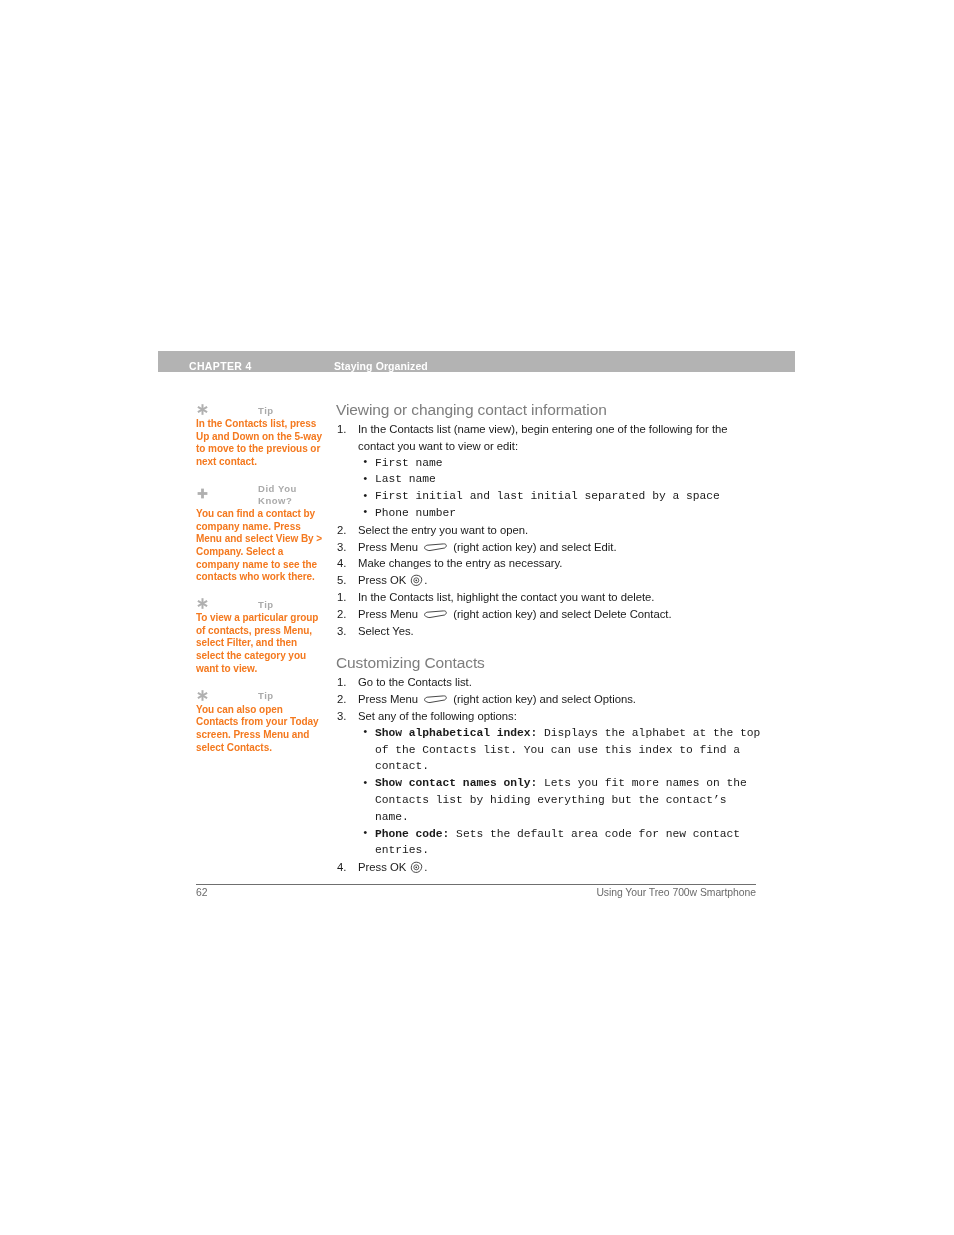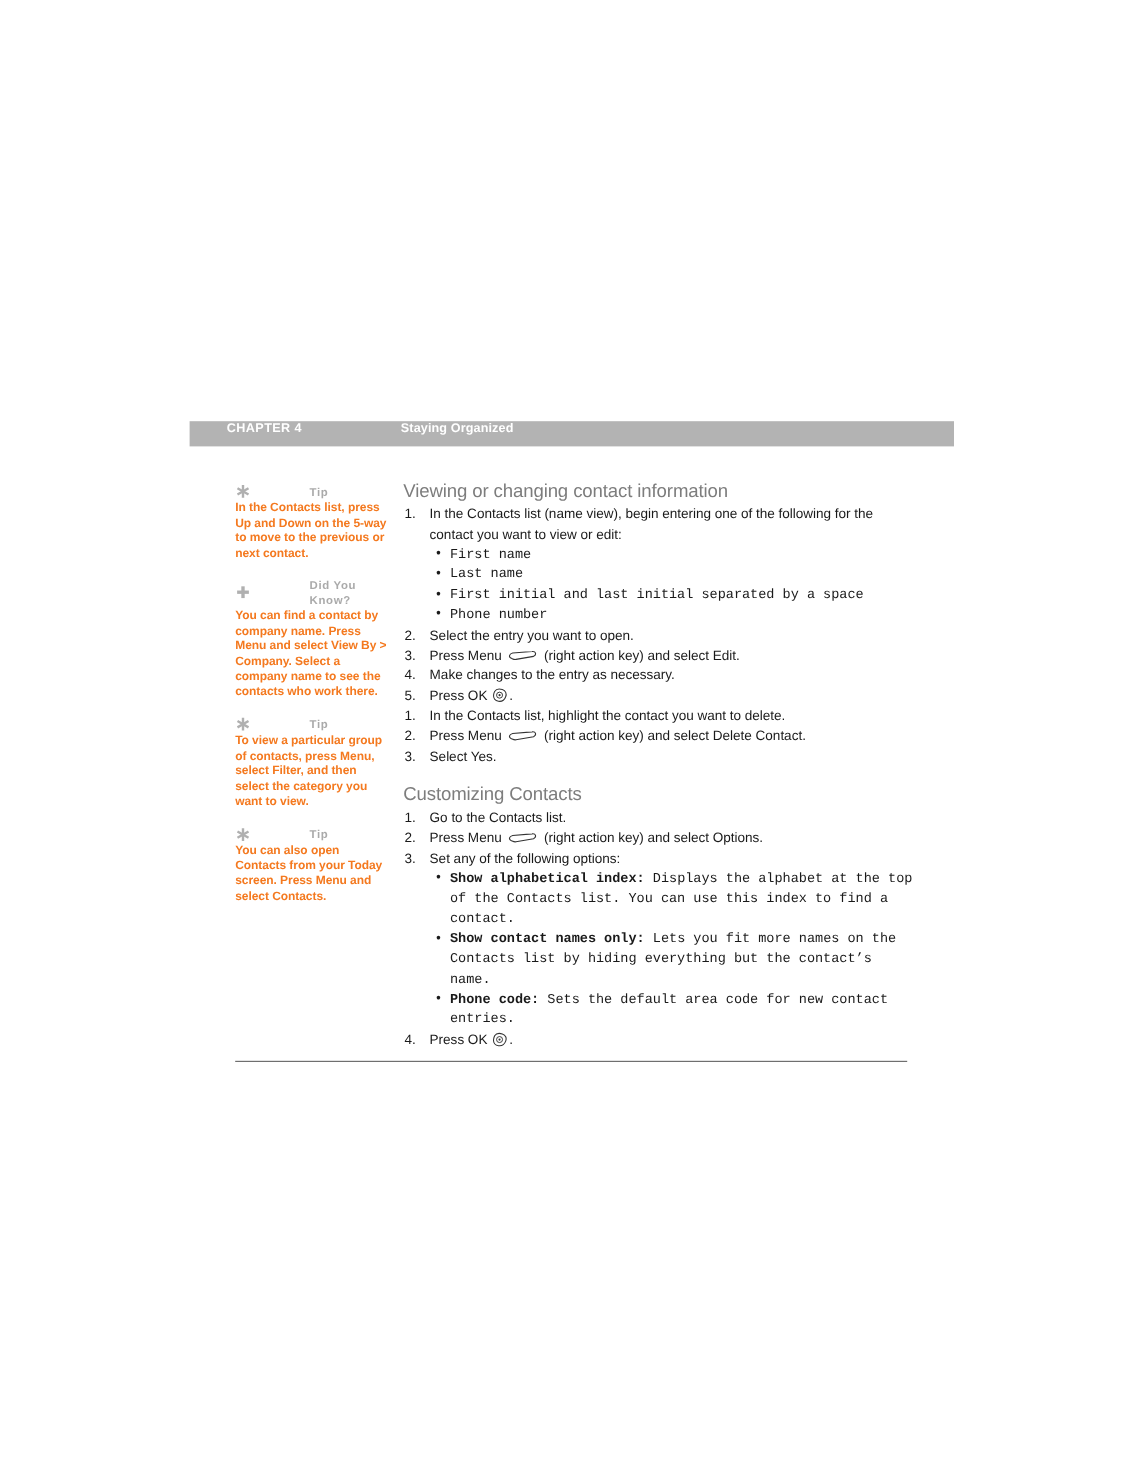--- a/index.html
+++ b/index.html
@@ -26,21 +26,21 @@
 
   
   .chapter-bar {
     position: absolute;
     left: 158px;
     top: 351px;
     width: 637px;
     height: 21px;
     background: #b3b3b3;
     display: flex;
-    align-items: flex-start;
+    align-items: flex-end;
   }
   .chapter-bar .chap-label {
     color: #ffffff;
     font-size: 10.5px;
     font-weight: bold;
     letter-spacing: 0.35px;
     margin-left: 31px;
     width: 145px;
   }
   .chapter-bar .chap-section {
@@ -354,14 +354,18 @@
             <circle cx="6.3" cy="6.3" r="2.5" fill="none" stroke="#333333" stroke-width="0.8"></circle>
             <circle cx="6.3" cy="6.3" r="0.9" fill="#333333"></circle>
           </svg>
         </span><span>.</span>
       </li>
     </ol>
 
   </div>
 
   <div class="footer-rule"></div>
+  <div class="footer">
+    <span>62</span>
+    <span>Using Your Treo 700w Smartphone</span>
+  </div>
 
 </div>
 
 </body></html>

